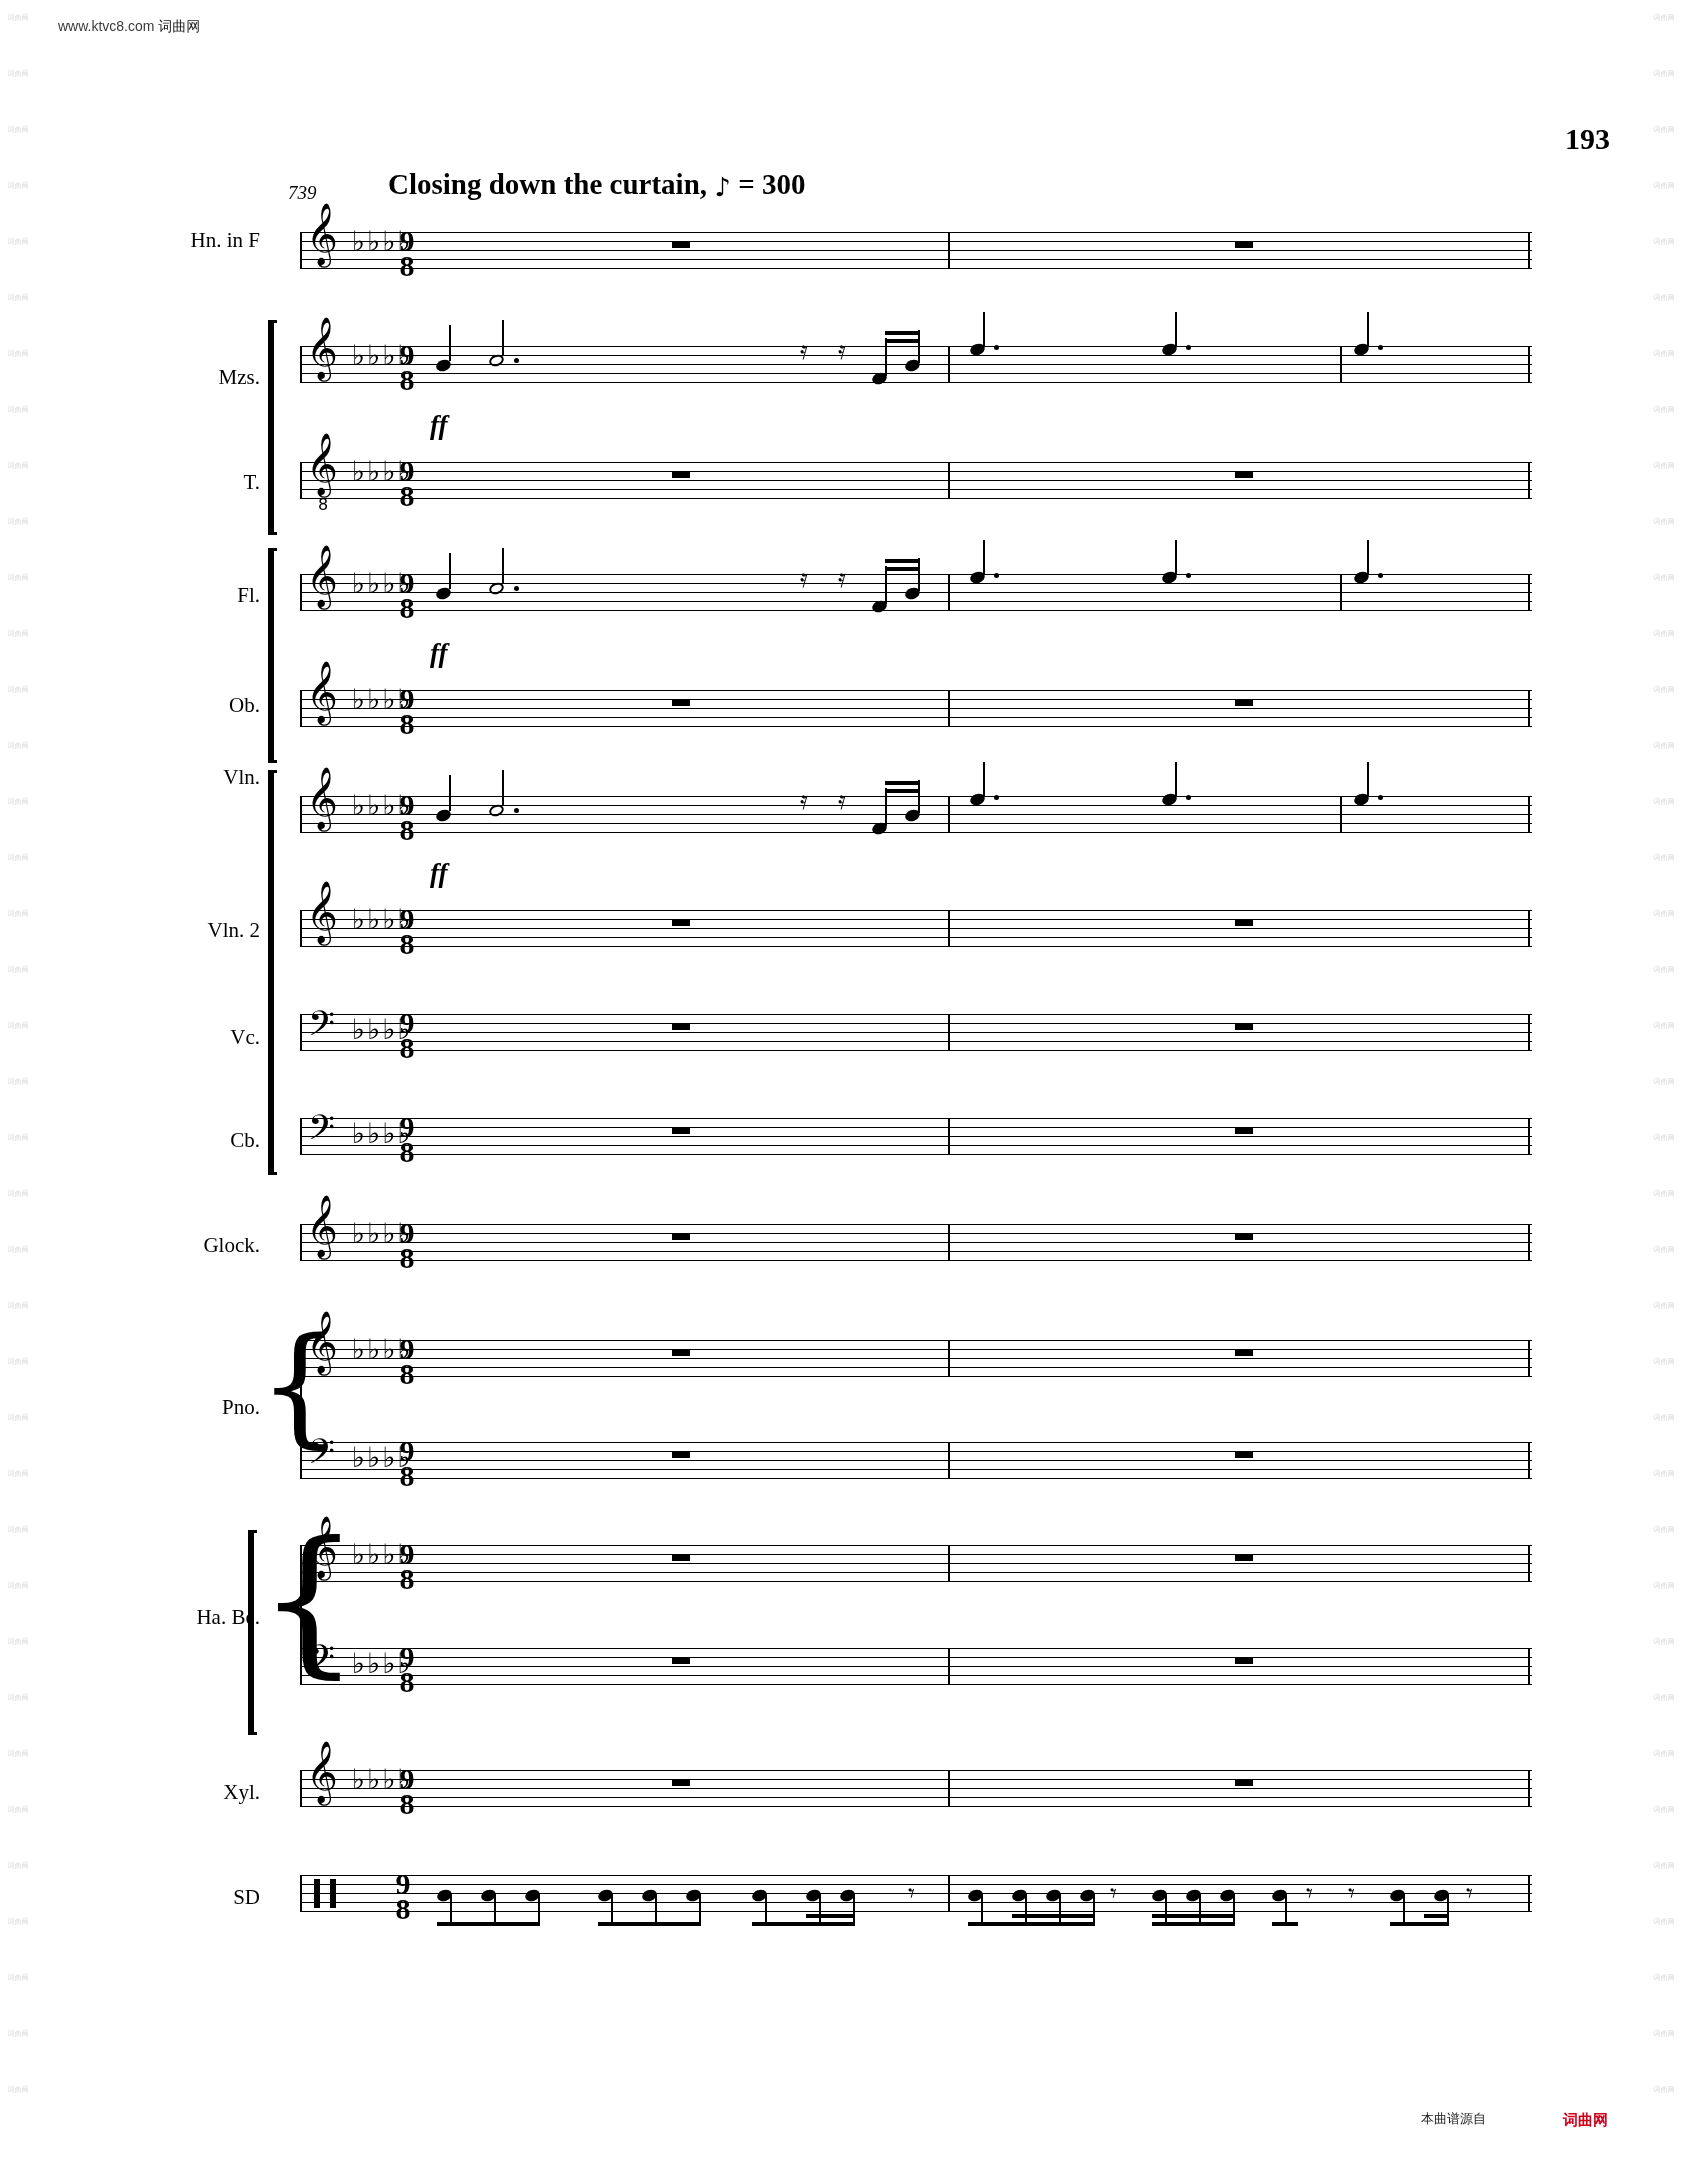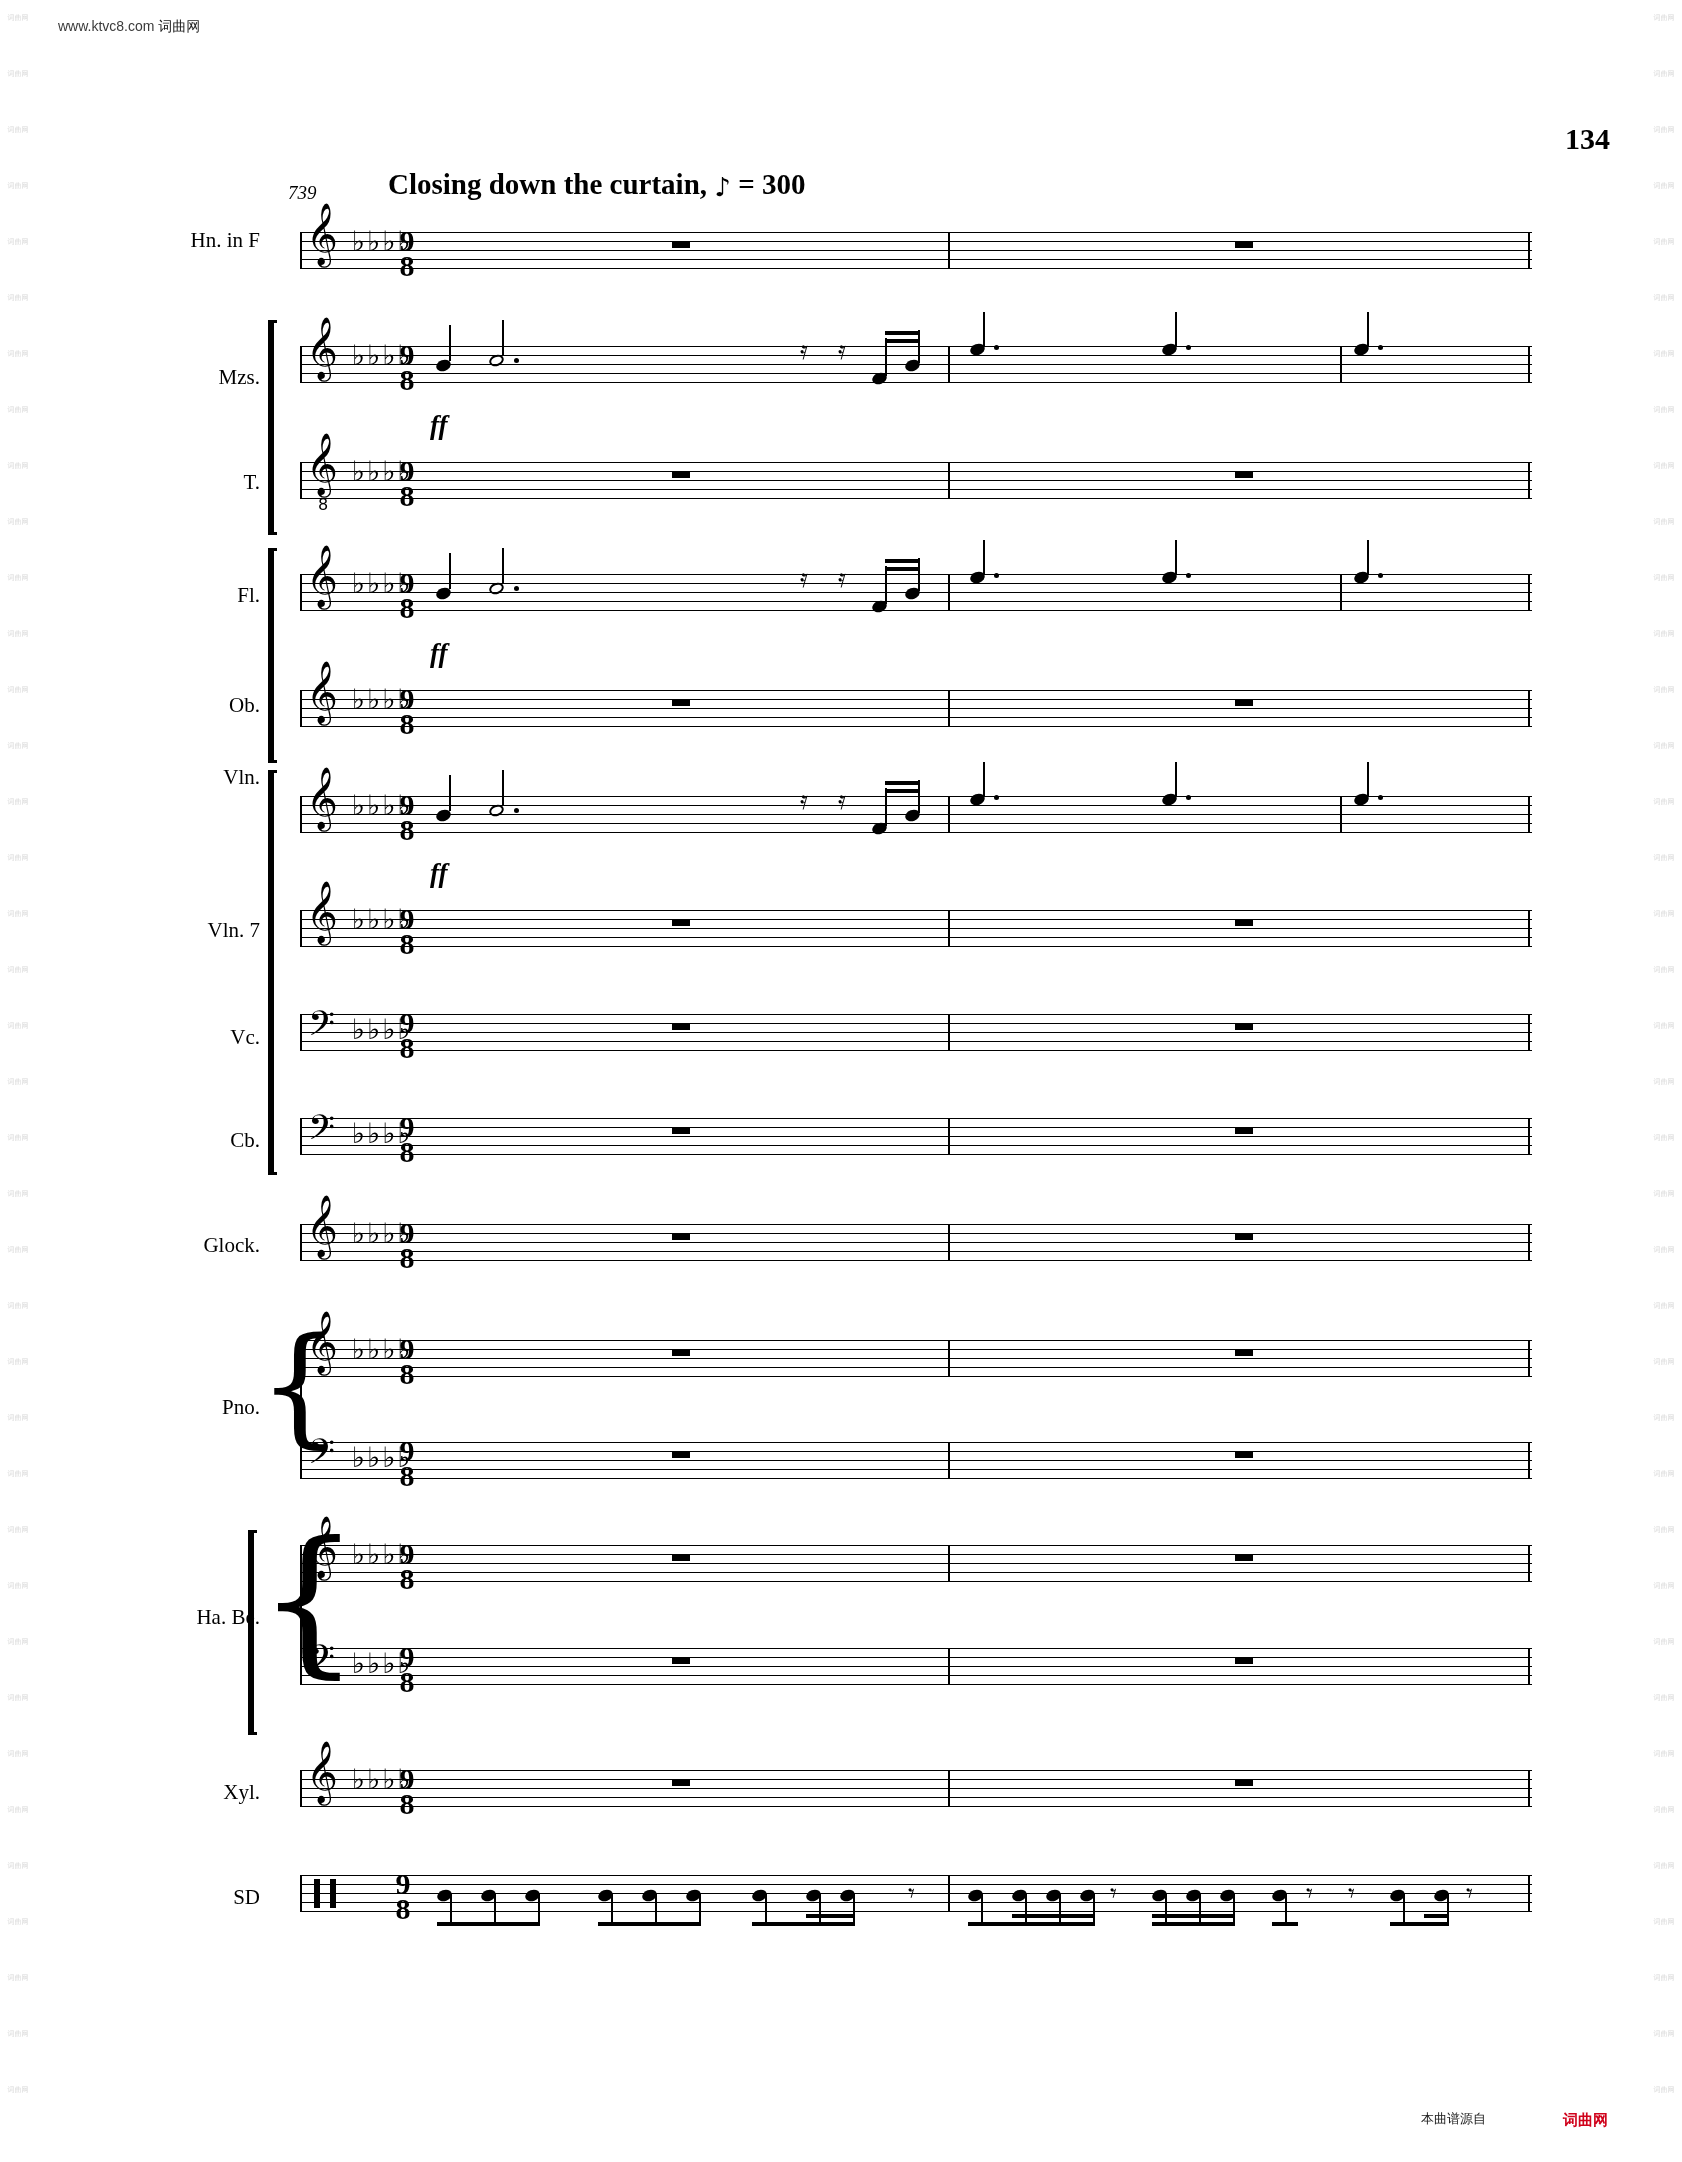--- a/index.html
+++ b/index.html
@@ -351,38 +351,38 @@
     <div class="wm-tile">词曲网</div>
     <div class="wm-tile">词曲网</div>
     <div class="wm-tile">词曲网</div>
   </div>
 
   <div class="site-url">
     <span>www.ktvc8.com</span>
     <span class="cn">词曲网</span>
   </div>
 
-  <div class="page-number">134</div>
+  <div class="page-number">193</div>
 
   <div class="score">
 
     <div class="measure-number">739</div>
     <div class="tempo-text">
       <span>Closing down the curtain,</span>
       <span class="note-glyph">♪</span>
       <span>= 300</span>
     </div>
 
     <div class="inst-label" style="top:228px">Hn. in F</div>
     <div class="inst-label" style="top:365px">Mzs.</div>
     <div class="inst-label" style="top:470px">T.</div>
     <div class="inst-label" style="top:583px">Fl.</div>
     <div class="inst-label" style="top:693px">Ob.</div>
     <div class="inst-label" style="top:765px">Vln.</div>
-    <div class="inst-label" style="top:918px">Vln. 7</div>
+    <div class="inst-label" style="top:918px">Vln. 2</div>
     <div class="inst-label" style="top:1025px">Vc.</div>
     <div class="inst-label" style="top:1128px">Cb.</div>
     <div class="inst-label" style="top:1233px">Glock.</div>
     <div class="inst-label" style="top:1395px">Pno.</div>
     <div class="inst-label" style="top:1605px">Ha. Be.</div>
     <div class="inst-label" style="top:1780px">Xyl.</div>
     <div class="inst-label" style="top:1885px">SD</div>
 
     <div class="bracket" style="left:268px; top:320px; height:215px;"></div>
     <div class="bracket" style="left:268px; top:548px; height:215px;"></div>

